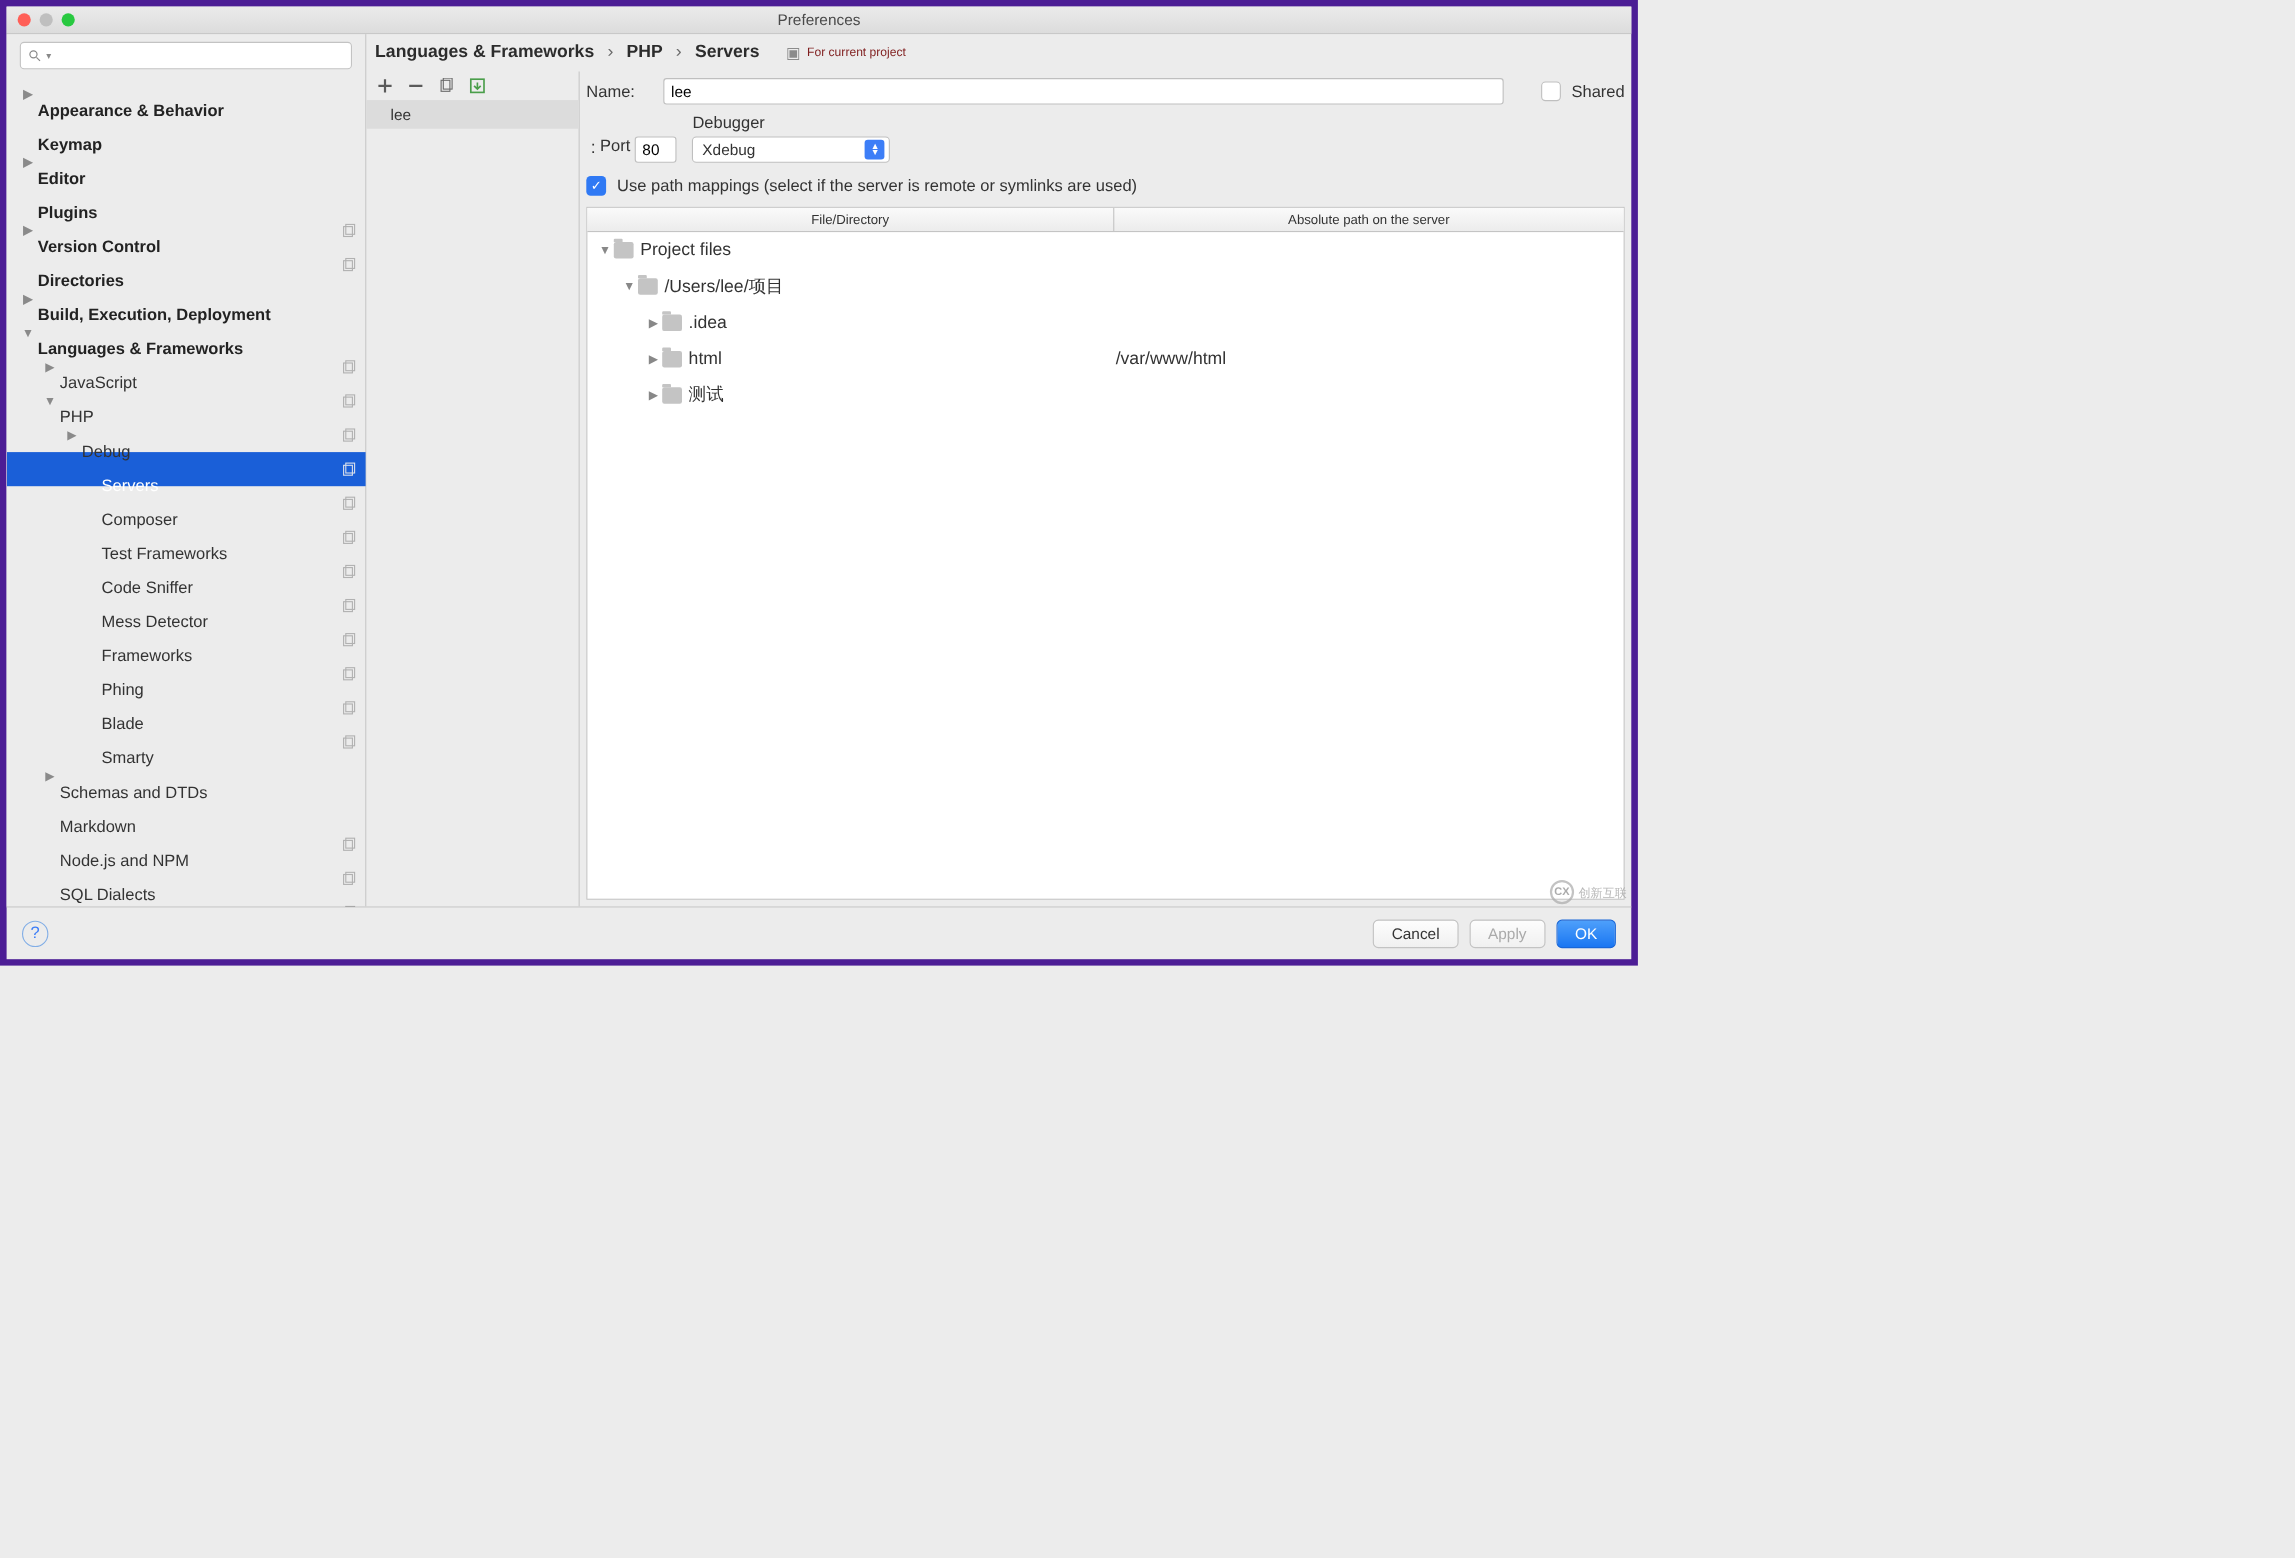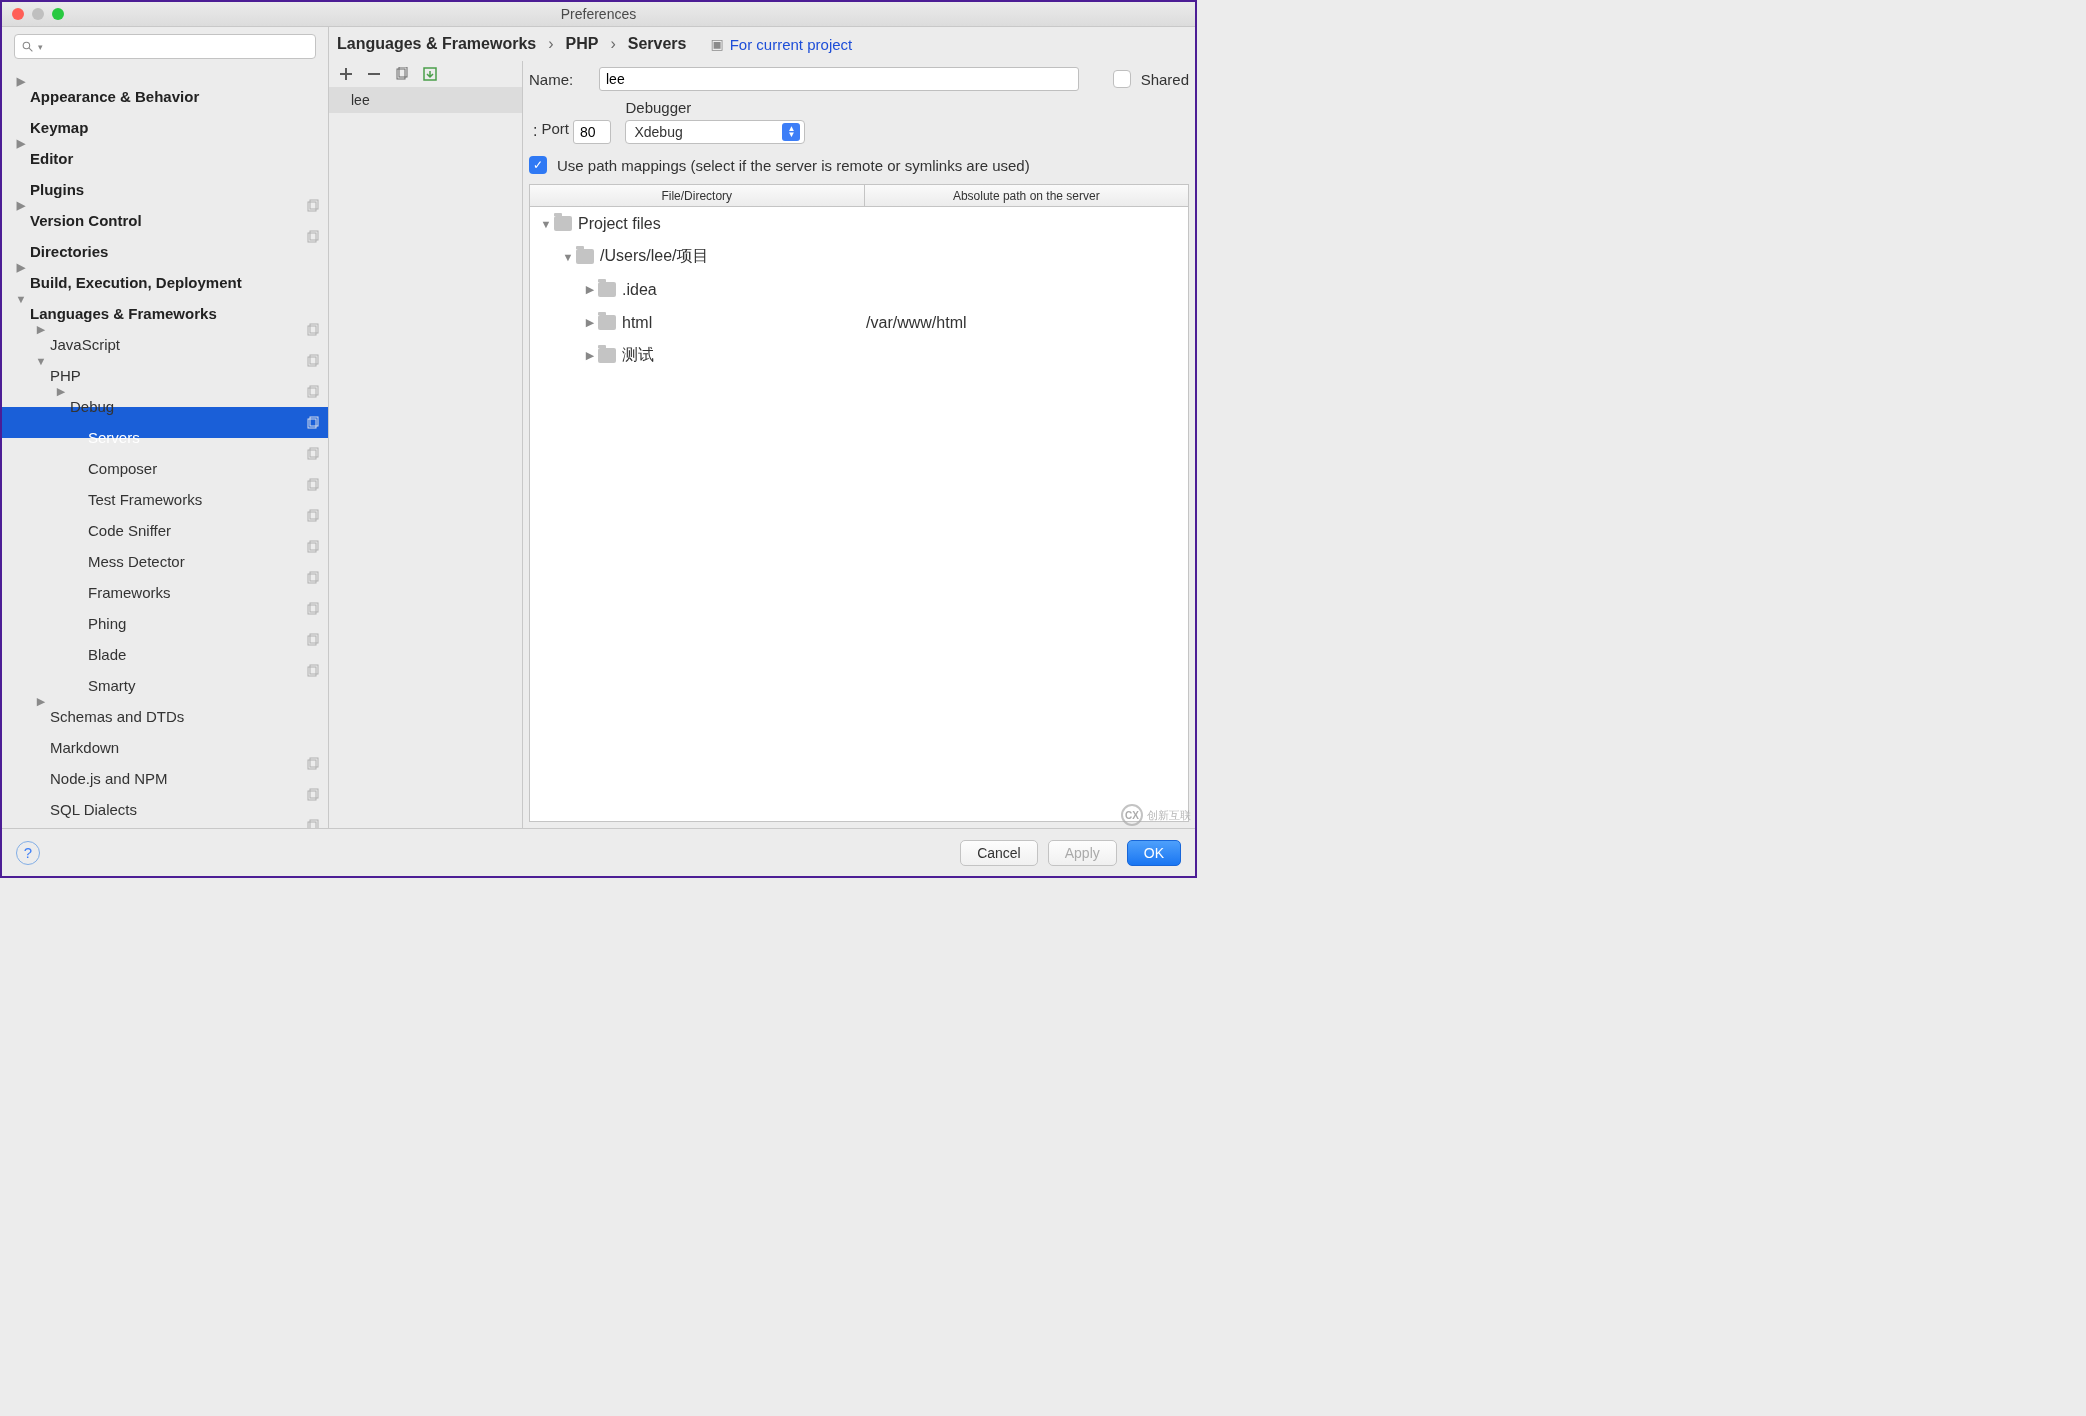--- a/index.html
+++ b/index.html
@@ -4,26 +4,26 @@
 <style>
 * { box-sizing: border-box; margin: 0; padding: 0; }
 body {
   font-family: -apple-system, "Helvetica Neue", Arial, sans-serif;
   font-size: 13px;
   background: #ececec;
   color: #333;
   overflow: hidden;
 }
 .window {
-  width: 1197px;
+  width: 1489px;
   height: 878px;
   background: #ececec;
   display: flex;
   flex-direction: column;
-  border: 2px solid #4c1d95;
+  border: 6px solid #4c1d95;
   position: relative;
 }
 .titlebar {
   height: 25px;
   background: linear-gradient(#ebebeb, #dcdcdc);
   border-bottom: 1px solid #c8c8c8;
   display: flex;
   align-items: center;
   position: relative;
 }
@@ -75,21 +75,21 @@
 .indent-3 { padding-left: 68px; }
 
 .main { flex: 1; display: flex; flex-direction: column; min-width: 0; }
 .header-row {
   height: 34px; display: flex; align-items: center;
   padding: 0 14px 0 8px; gap: 6px;
   font-size: 16px; font-weight: 600; color: #2c2c2c;
 }
 .header-row .crumb-sep { font-weight: 400; color: #6b6b6b; padding: 0 6px; }
 .header-row .scope-icon { opacity: .5; font-size:14px; margin-left: 18px; font-weight:400;}
-.header-row .scope-text { font-weight: 400; color: #1d4ed8; font-size: 15px; }
+.header-row .scope-text { font-weight: 400; color: #7f1d1d; font-size: 11px; }
 
 .split-row { display: flex; flex: 1; min-height: 0; }
 .server-list {
   width: 194px; border-right: 1px solid #c8c8c8;
   display: flex; flex-direction: column;
 }
 .toolbar-row {
   height: 26px; display: flex; align-items: center;
   gap: 10px; padding: 0 8px; color: #6a6a6a;
 }

